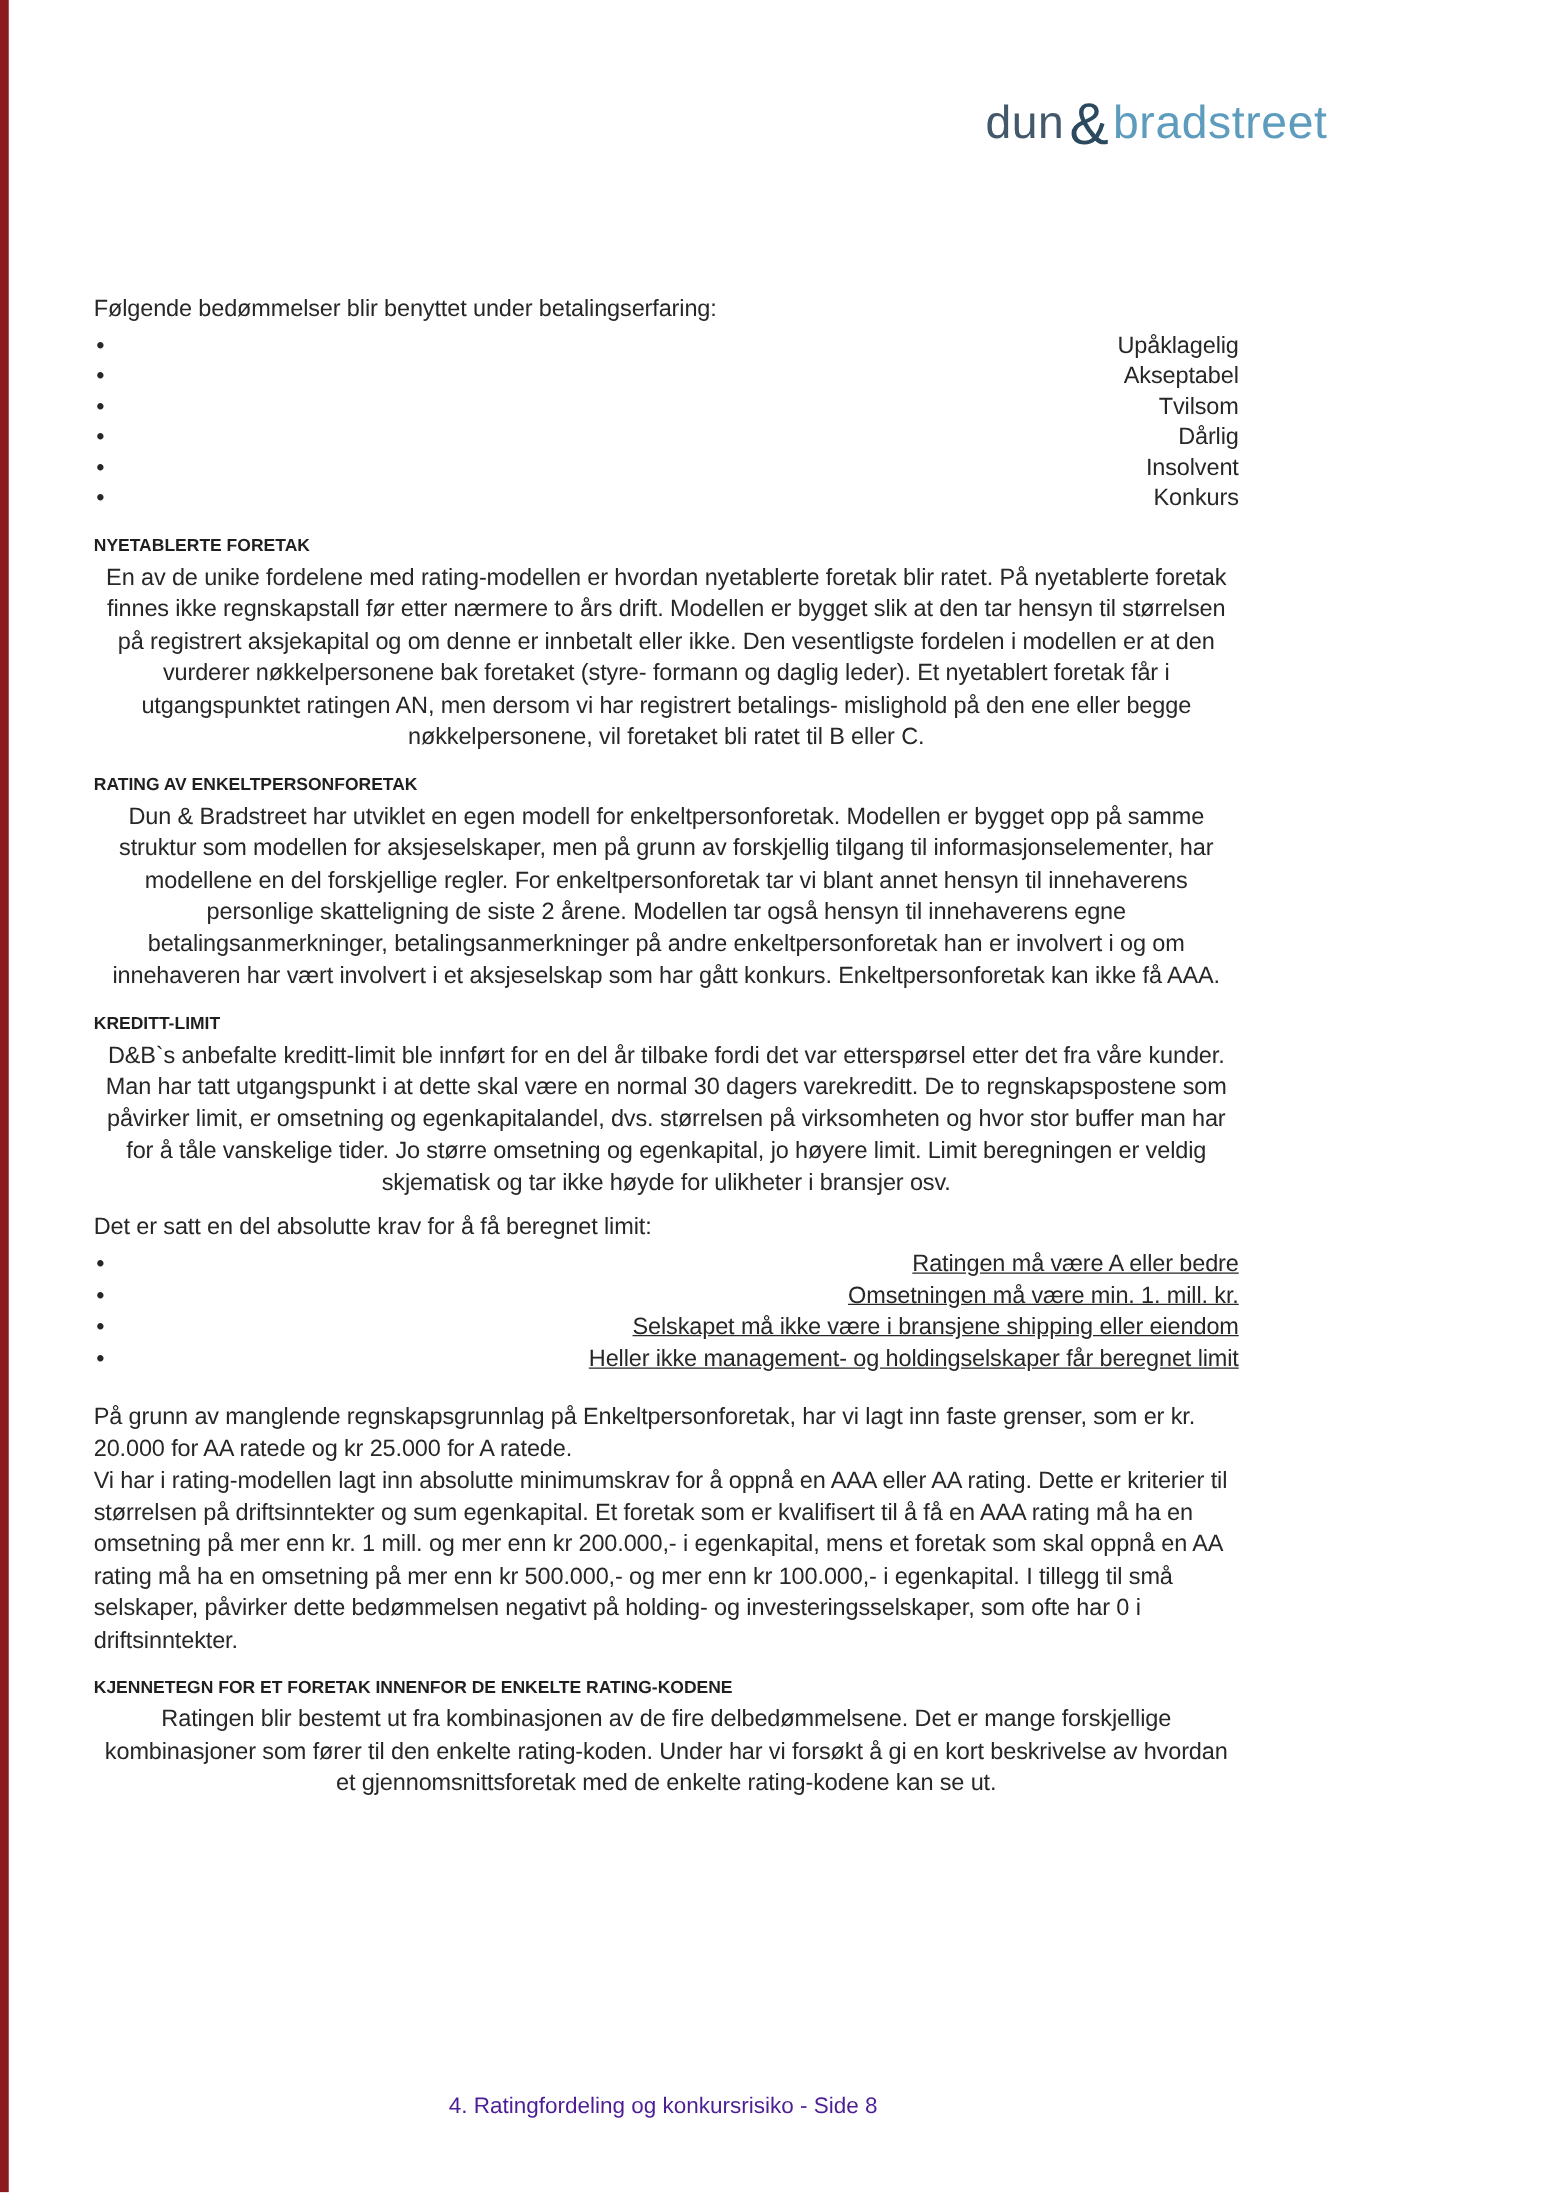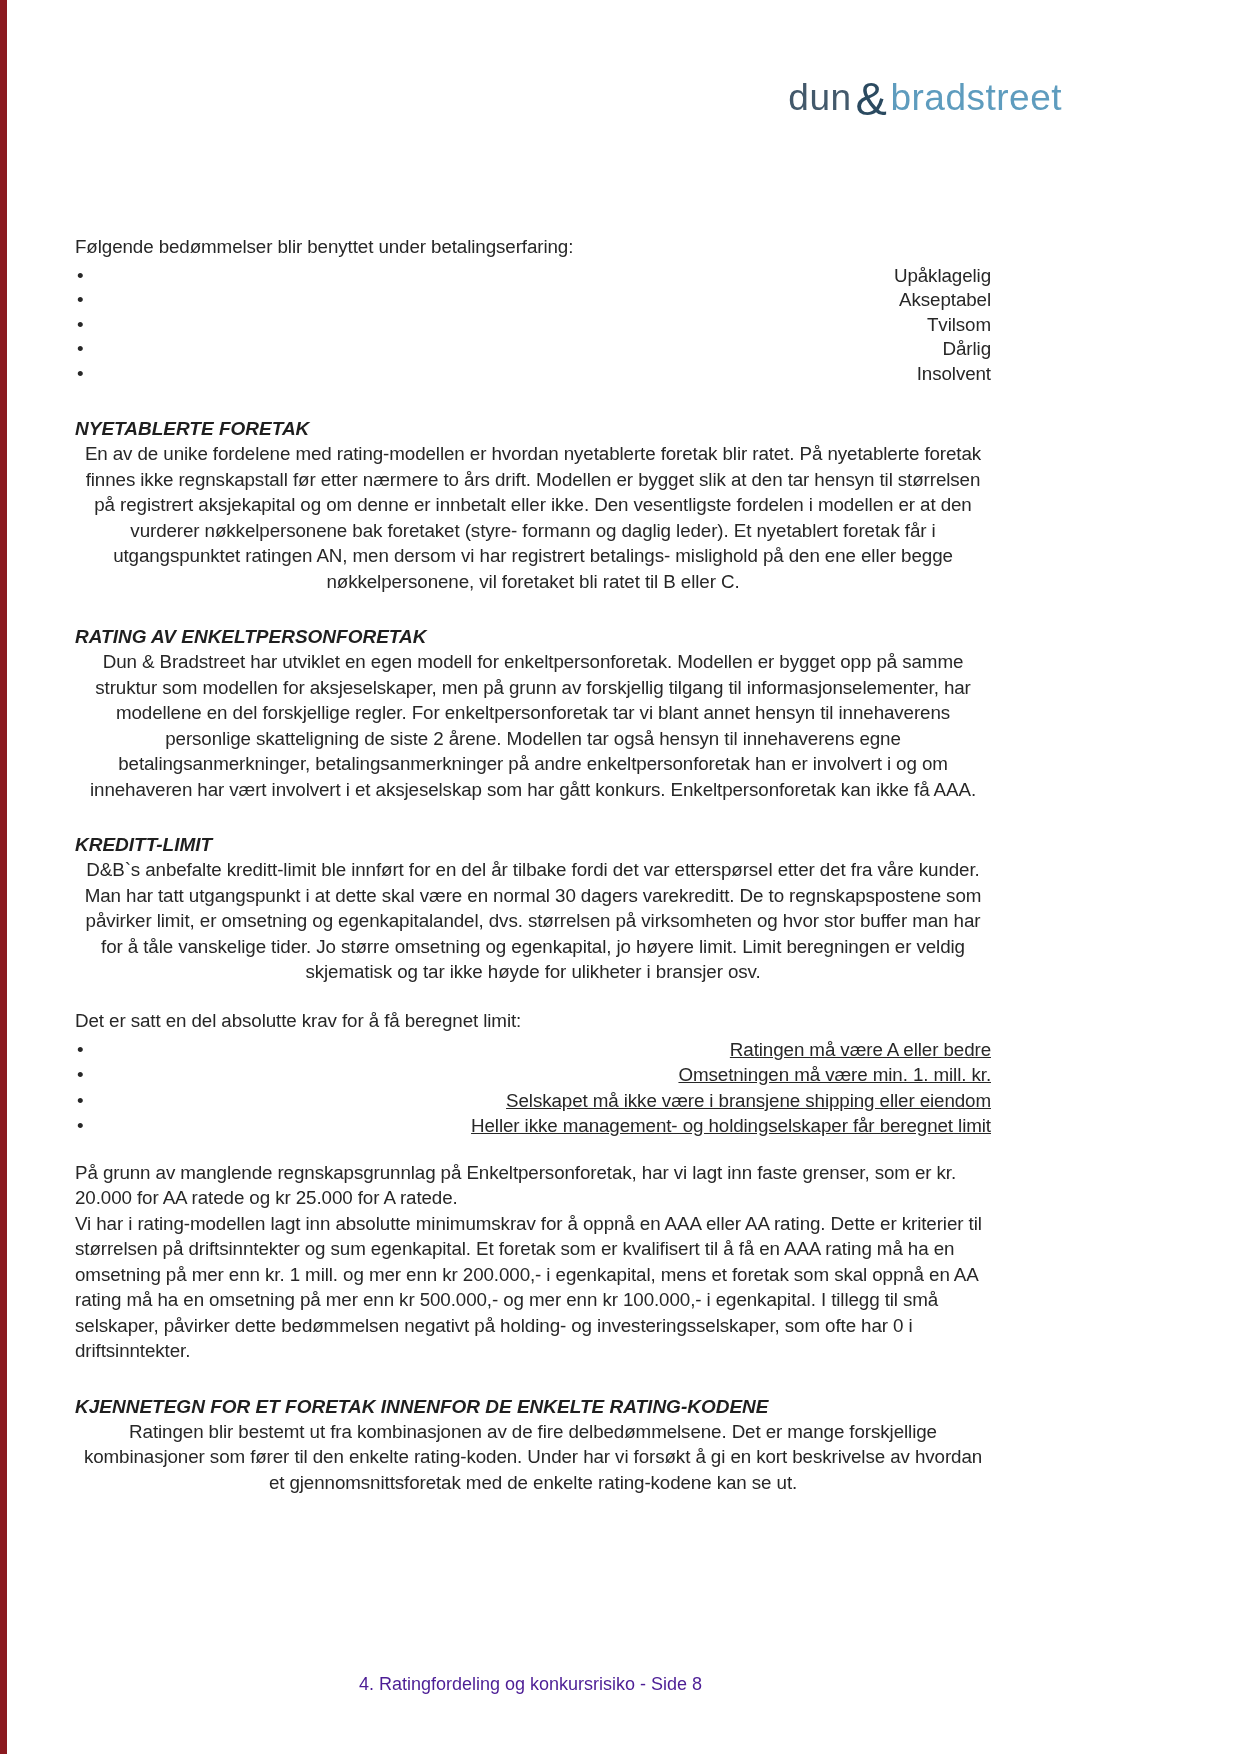--- a/index.html
+++ b/index.html
@@ -57,30 +57,29 @@
     padding-left: 22px;
     line-height: 24.5px;
   }
   ul.bullets.krav li { line-height: 25.4px; text-decoration: underline; }
   ul.bullets li::before {
     content: "\2022";
     position: absolute;
     left: 2px;
   }
   h2.section-heading {
-    font-size: 19px;
+    font-size: 14px;
     font-weight: bold;
     color: #1f1f1f;
     letter-spacing: 0;
     line-height: 25px;
-    margin: 30px 0 0 0;
-    font-style: italic;
+    margin: 13px 0 0 0;
   }
   h2.section-heading + p { margin-top: 0; text-align: center; }
-  p.spaced { margin-top: 23px; }
+  p.spaced { margin-top: 10px; }
   p.grenser { margin-top: 21px; }
   .footer {
     position: absolute;
     left: 75px;
     top: 1674px;
     width: 911px;
     text-align: center;
     font-size: 18px;
     color: #4c1d95;
   }
@@ -98,20 +97,21 @@
 
   <div class="content">
 
     <p class="intro">Følgende bedømmelser blir benyttet under betalingserfaring:</p>
     <ul class="bullets">
         <li>Upåklagelig</li>
         <li>Akseptabel</li>
         <li>Tvilsom</li>
         <li>Dårlig</li>
         <li>Insolvent</li>
+        <li>Konkurs</li>
       </ul>
 
     <h2 class="section-heading">NYETABLERTE FORETAK</h2>
     <p>En av de unike fordelene med rating-modellen er hvordan nyetablerte foretak blir ratet. På nyetablerte foretak finnes ikke regnskapstall før etter nærmere to års drift. Modellen er bygget slik at den tar hensyn til størrelsen på registrert aksjekapital og om denne er innbetalt eller ikke. Den vesentligste fordelen i modellen er at den vurderer nøkkelpersonene bak foretaket (styre- formann og daglig leder). Et nyetablert foretak får i utgangspunktet ratingen AN, men dersom vi har registrert betalings- mislighold på den ene eller begge nøkkelpersonene, vil foretaket bli ratet til B eller C.</p>
 
     <h2 class="section-heading">RATING AV ENKELTPERSONFORETAK</h2>
     <p>Dun &amp; Bradstreet har utviklet en egen modell for enkeltpersonforetak. Modellen er bygget opp på samme struktur som modellen for aksjeselskaper, men på grunn av forskjellig tilgang til informasjonselementer, har modellene en del forskjellige regler. For enkeltpersonforetak tar vi blant annet hensyn til innehaverens personlige skatteligning de siste 2 årene. Modellen tar også hensyn til innehaverens egne betalingsanmerkninger, betalingsanmerkninger på andre enkeltpersonforetak han er involvert i og om innehaveren har vært involvert i et aksjeselskap som har gått konkurs. Enkeltpersonforetak kan ikke få AAA.</p>
 
     <h2 class="section-heading">KREDITT-LIMIT</h2>
     <p>D&amp;B`s anbefalte kreditt-limit ble innført for en del år tilbake fordi det var etterspørsel etter det fra våre kunder. Man har tatt utgangspunkt i at dette skal være en normal 30 dagers varekreditt. De to regnskapspostene som påvirker limit, er omsetning og egenkapitalandel, dvs. størrelsen på virksomheten og hvor stor buffer man har for å tåle vanskelige tider. Jo større omsetning og egenkapital, jo høyere limit. Limit beregningen er veldig skjematisk og tar ikke høyde for ulikheter i bransjer osv.</p>

